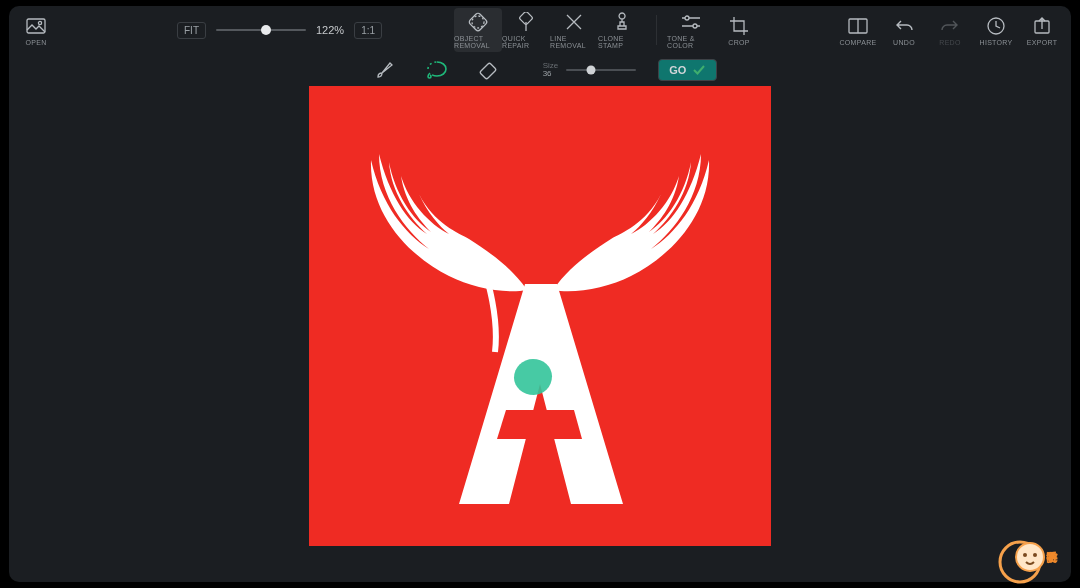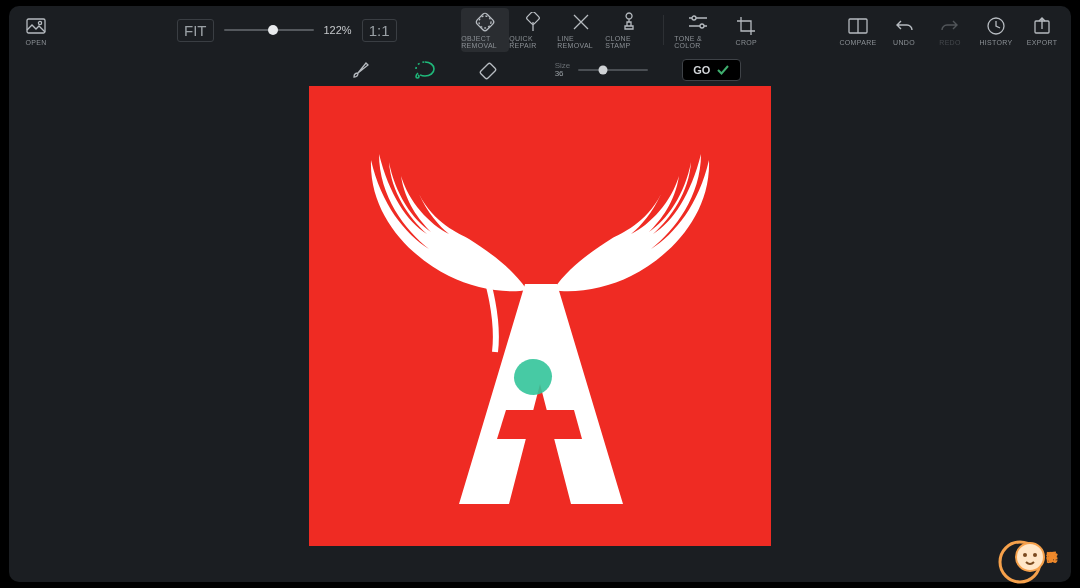--- a/index.html
+++ b/index.html
@@ -51,21 +51,21 @@
     color: #b6bbc0; cursor: pointer;
     border-radius: 4px;
   }
   .tb-btn.icononly { width: 42px; }
   .tb-btn .ico { height: 22px; display:flex; align-items:center; justify-content:center;}
   .tb-btn .lbl { font-size: 7px; letter-spacing: .3px; color:#8b9095; text-transform: uppercase; margin-top:2px;}
   .tb-btn.active { background: #2a2d31; }
   .spacer { flex: 1; }
   .zoom-wrap { display:flex; align-items:center; gap:10px; margin-left: 120px;}
   .zoom-tag {
-    font-size: 15px; color:#9aa0a5;
+    font-size: 10px; color:#9aa0a5;
     border:1px solid #3a3e43; border-radius:3px;
     padding: 2px 6px;
   }
   .slider {
     position: relative; width: 90px; height: 14px;
   }
   .slider .track {
     position:absolute; left:0; right:0; top:50%; height:2px;
     background:#54585d; transform:translateY(-50%);
     border-radius:2px;
@@ -81,41 +81,41 @@
 
   
   .right-tools { display:flex; align-items:center; }
   .right-tools .tb-btn { width: 46px; }
   .right-tools .tb-btn.disabled { opacity: .35; cursor: default; }
 
   
   .subtoolbar {
     height: 32px;
     display:flex; align-items:center; justify-content:center;
-    gap: 20px;
+    gap: 8px;
   }
   .sub-btn {
     width: 44px; height: 28px;
     display:flex; align-items:center; justify-content:center;
     color:#b6bbc0; cursor:pointer; border-radius:4px;
   }
   .sub-btn.lasso { color:#1fb87a; }
   .size-wrap {
     margin-left: 24px;
     display:flex; align-items:center; gap:8px;
   }
   .size-lbl { font-size:8px; color:#6a6f74; line-height:1; }
   .size-lbl .v { color:#9aa0a5; display:block; }
   .size-slider { position:relative; width:70px; height:12px; }
   .size-slider .track { position:absolute; left:0; right:0; top:50%; height:2px; background:#4a4e53; transform:translateY(-50%); border-radius:2px;}
   .size-slider .thumb { position:absolute; top:50%; width:9px; height:9px; background:#cfd2d5; border-radius:50%; transform:translate(-50%,-50%);}
   .go-btn {
     margin-left: 14px;
     display:flex; align-items:center; gap:6px;
-    background:#000000; border:1px solid #3e4247;
+    background:#0f766e; border:1px solid #3e4247;
     border-radius:4px;
     padding: 4px 10px;
     font-size: 11px; font-weight:600; color:#d2d5d8;
     cursor:pointer;
   }
   .go-btn .chk { color:#3fae6e; }
 
   
   .canvas-area {
     flex:1; display:flex; align-items:flex-start; justify-content:center;

